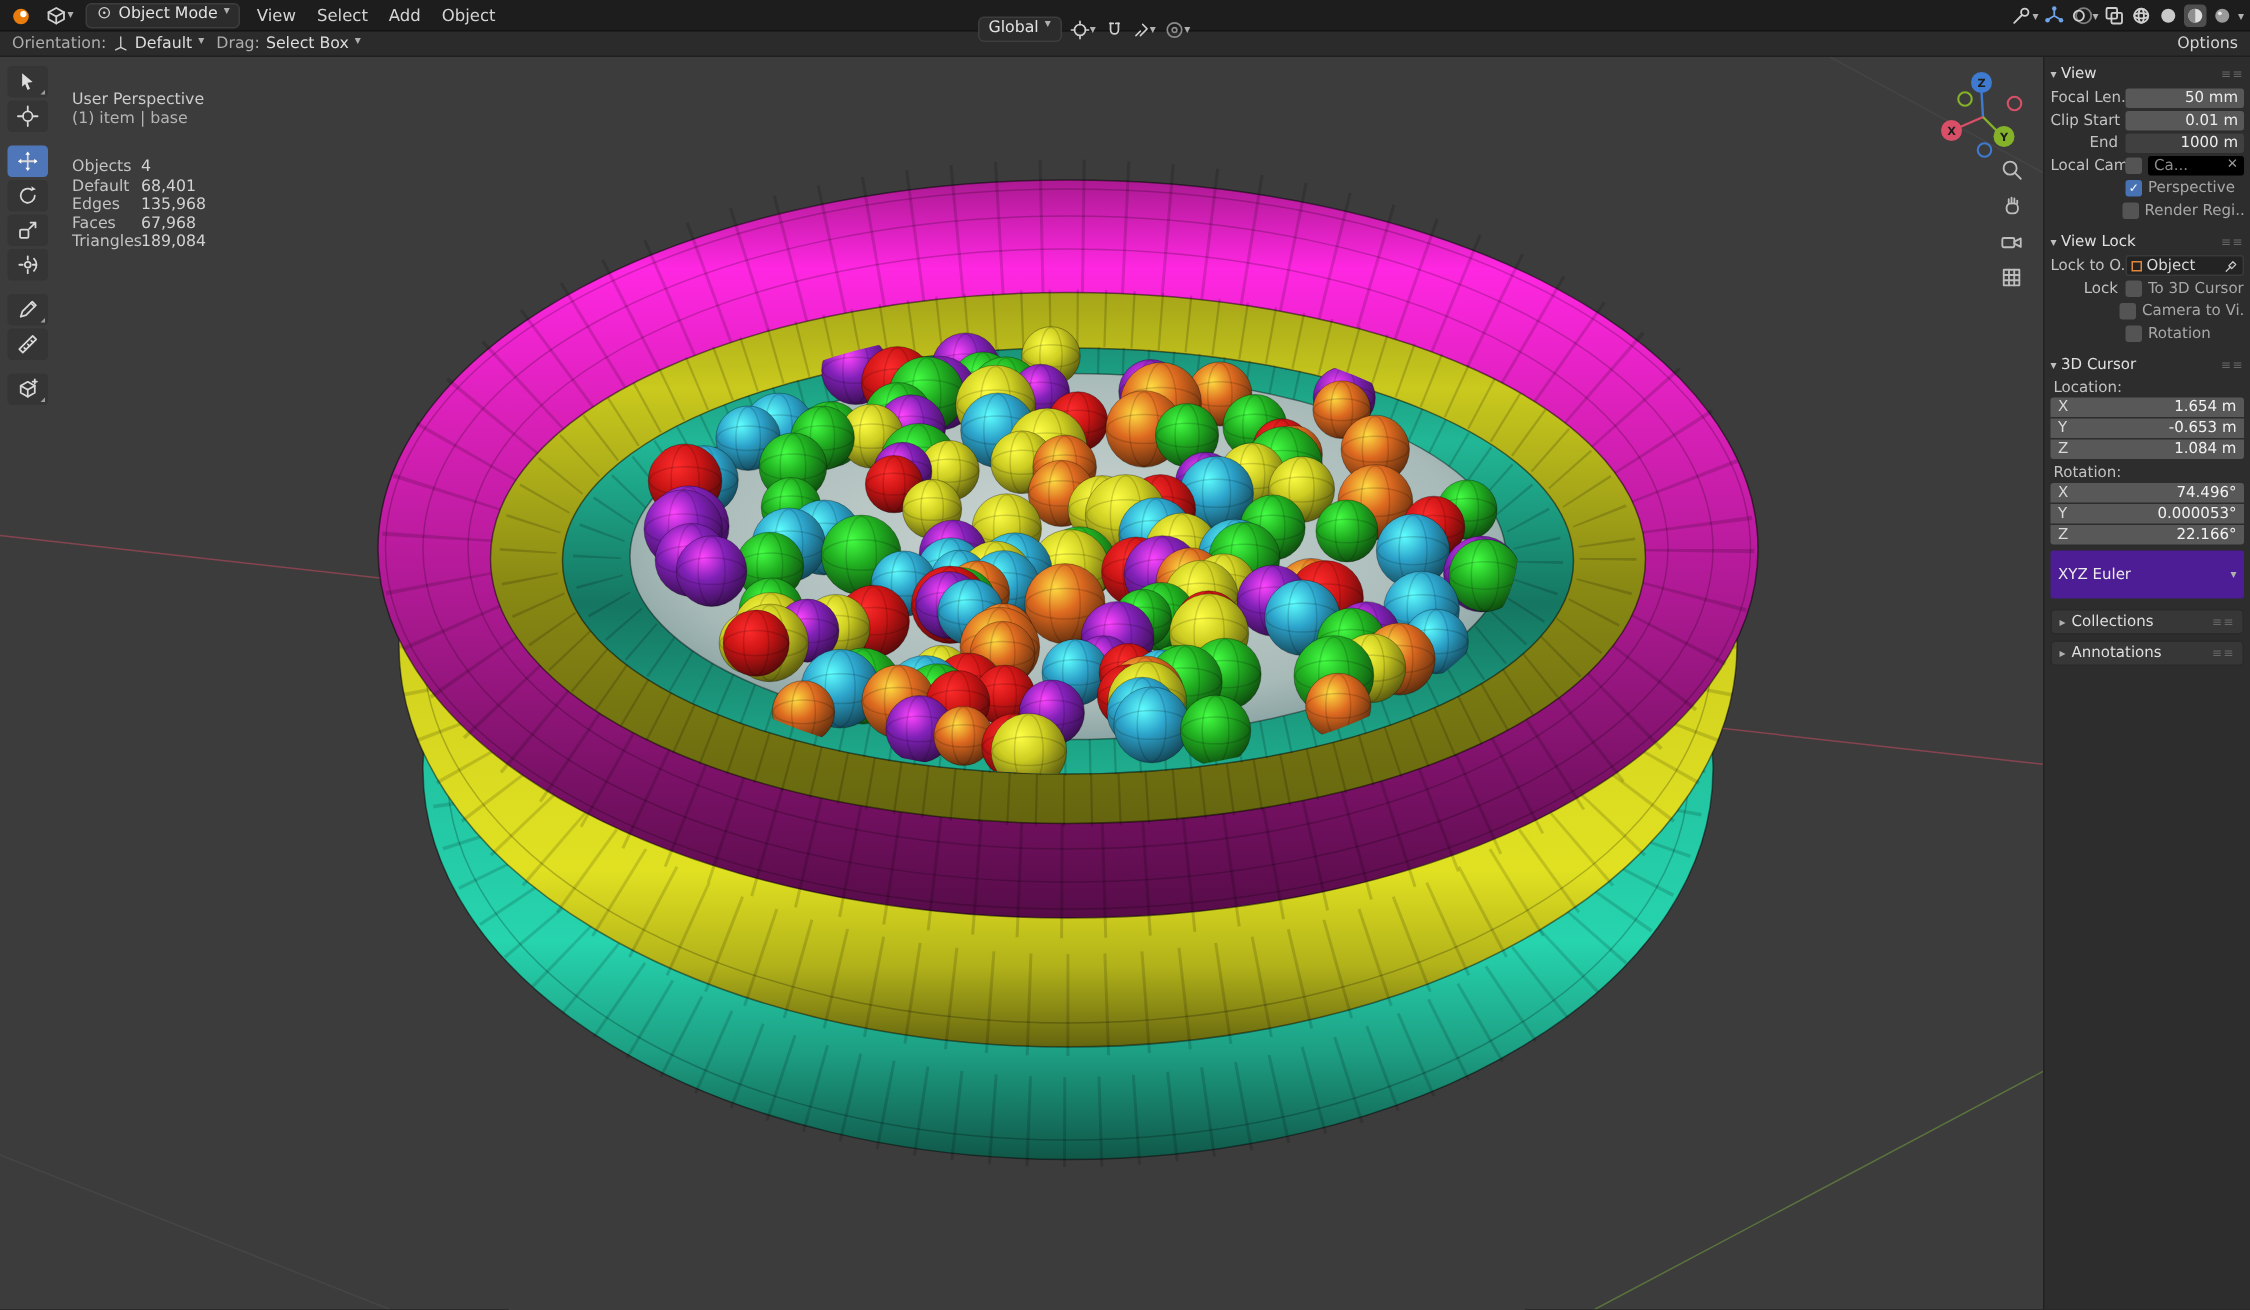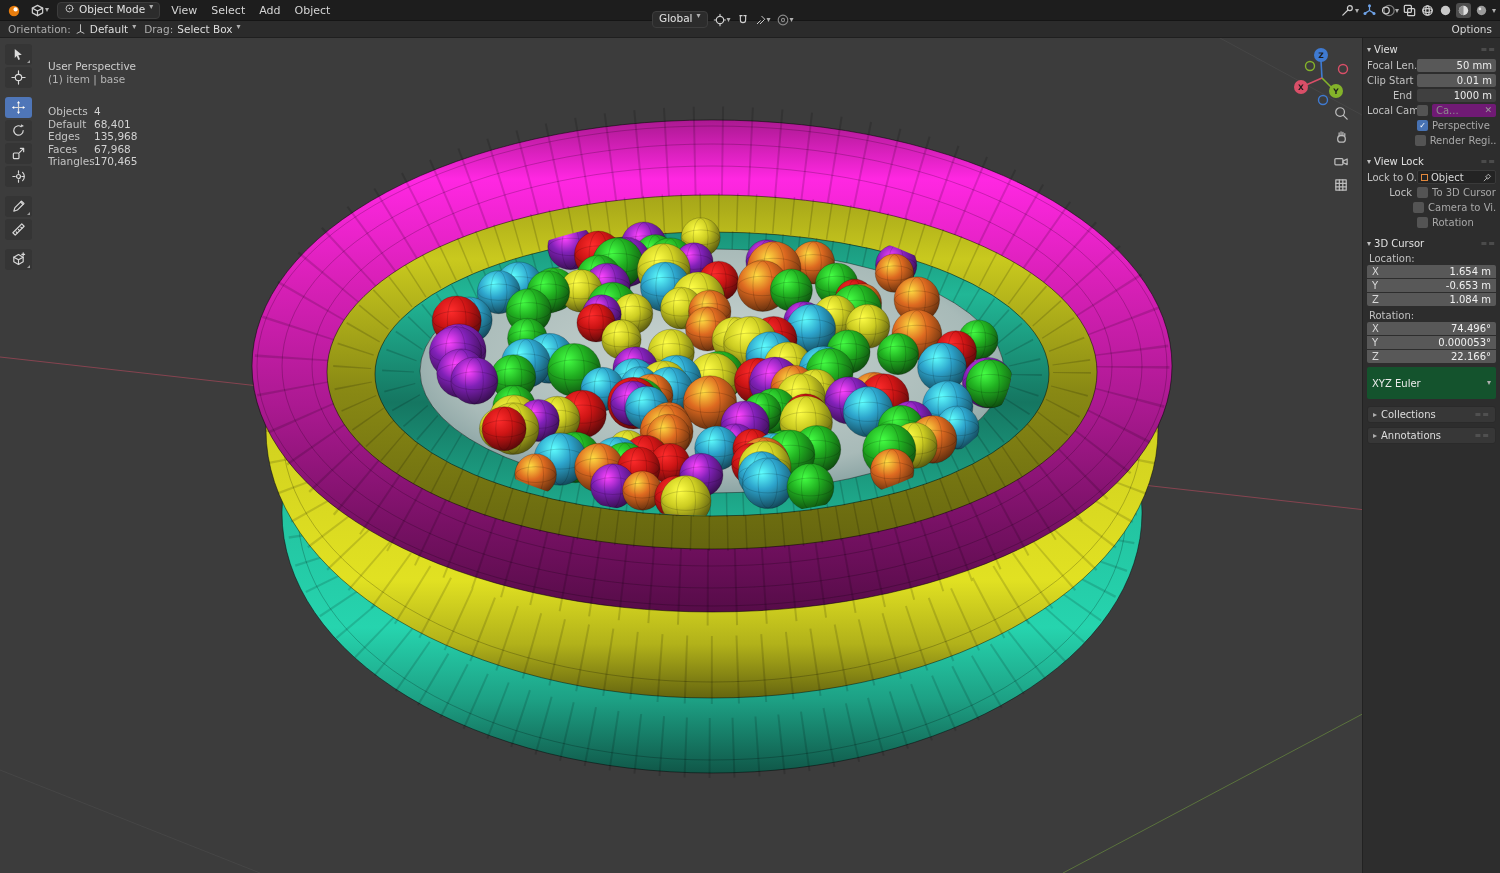--- a/index.html
+++ b/index.html
@@ -56,39 +56,39 @@
     border-left:1px solid #222;padding:4px 4px;font-size:10px;color:#c8c8c8}
   .sect{margin-bottom:7px}
   .sect-h{display:flex;align-items:center;gap:3px;height:15px;color:#e0e0e0}
   .sect-h .caret{font-size:8px;color:#c0c0c0}
   .handle{margin-left:auto;color:#686868;font-size:8px;letter-spacing:1px}
   .row{display:flex;align-items:center;height:14px;margin:1px 0}
   .lbl{width:50px;text-align:right;padding-right:5px;color:#c2c2c2;white-space:nowrap;overflow:hidden}
   .fld{flex:1;background:#585858;border-radius:2px;height:13px;line-height:13px;
     text-align:right;padding:0 4px;color:#ebebeb;min-width:0}
   .fld-blue{background:#404040}
-  .fld-dis{background:#701a75;color:#8d8d8d;display:flex;align-items:center;text-align:left}
+  .fld-dis{background:#000000;color:#8d8d8d;display:flex;align-items:center;text-align:left}
   .xbtn{margin-left:auto;color:#9a9a9a;font-size:9px}
   .chk{width:11px;height:11px;background:#545454;border-radius:2px;margin-right:4px;flex:none;
     display:flex;align-items:center;justify-content:center;font-size:8px;color:#fff}
   .chk.on{background:#4772b3}
   .ctext{color:#a8a8a8;white-space:nowrap;overflow:hidden}
   .objfld{flex:1;display:flex;align-items:center;gap:3px;background:#232323;border:1px solid #3a3a3a;
     border-radius:2px;height:14px;padding:0 3px;color:#d8d8d8}
   .obj-ico{width:7px;height:7px;border:1.2px solid #e0873c;flex:none}
   .eyedrop{margin-left:auto;flex:none}
   .eyedrop svg{stroke:#c8c8c8;fill:none;stroke-width:1.1}
   .slabel{color:#c2c2c2;margin:2px 0 1px 2px}
   .vec{display:flex;background:#585858;height:13px;align-items:center;padding:0 5px;margin-bottom:1px}
   .vec:first-of-type{border-radius:2px 2px 0 0}
   .vec .ax{color:#d8d8d8}
   .vec .vv{margin-left:auto;color:#f0f0f0}
   .vgrp{margin-bottom:4px}
   .vgrp .vec:last-child{border-radius:0 0 2px 2px}
-  .drop{background:#14532d;border-radius:2px;height:14px;display:flex;align-items:center;
+  .drop{background:#4c1d95;border-radius:2px;height:14px;display:flex;align-items:center;
     padding:16px 5px;color:#ebebeb;margin-top:3px}
   .drop .caret{margin-left:auto}
   .sect-c{background:#373737;border:1px solid #2a2a2a;border-radius:3px;height:17px;display:flex;
     align-items:center;gap:4px;padding:0 5px;margin-bottom:4px;color:#dedede}
 </style>
 </head>
 <body>
 
 <div id="root">
 
@@ -856,21 +856,21 @@
       <div class="srow">
           <span class="sl">Edges</span>
           <span class="sv">135,968</span>
         </div>
       <div class="srow">
           <span class="sl">Faces</span>
           <span class="sv">67,968</span>
         </div>
       <div class="srow">
           <span class="sl">Triangles</span>
-          <span class="sv">170,465</span>
+          <span class="sv">189,084</span>
         </div>
     </div>
   </div>
 
   <div class="gizmo">
     <svg width="72" height="70" viewBox="0 0 72 70">
       <line x1="36" y1="38" x2="35" y2="21" stroke="#3f7ad1" stroke-width="1.6"></line>
       <line x1="36" y1="38" x2="20" y2="45" stroke="#d94f68" stroke-width="1.6"></line>
       <line x1="36" y1="38" x2="46" y2="48" stroke="#84b32a" stroke-width="1.6"></line>
       <circle cx="35" cy="15" r="7" fill="#3f7ad1"></circle>

